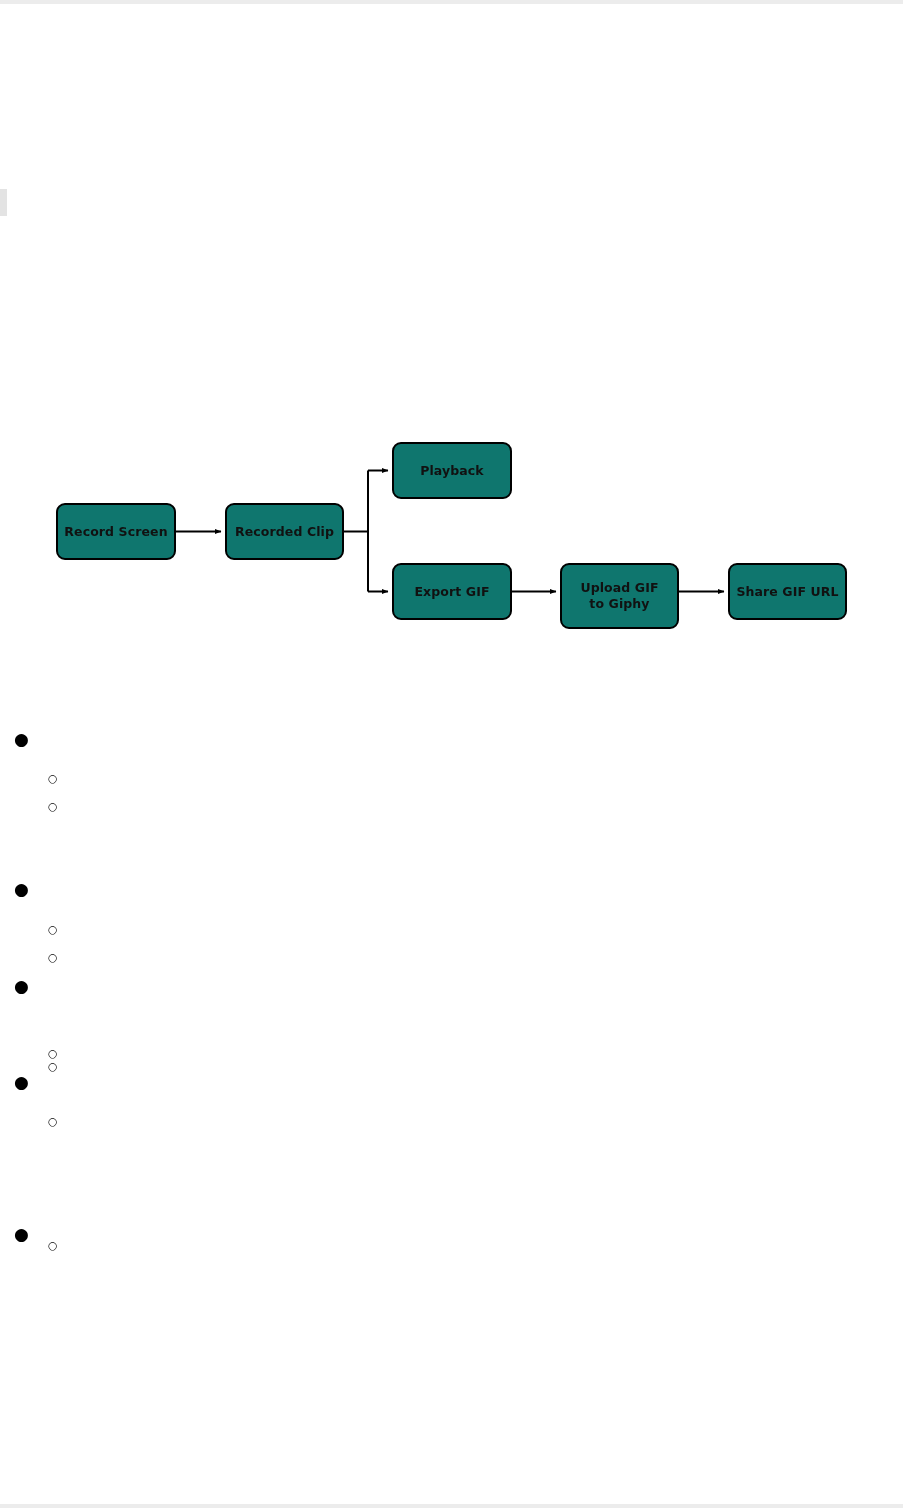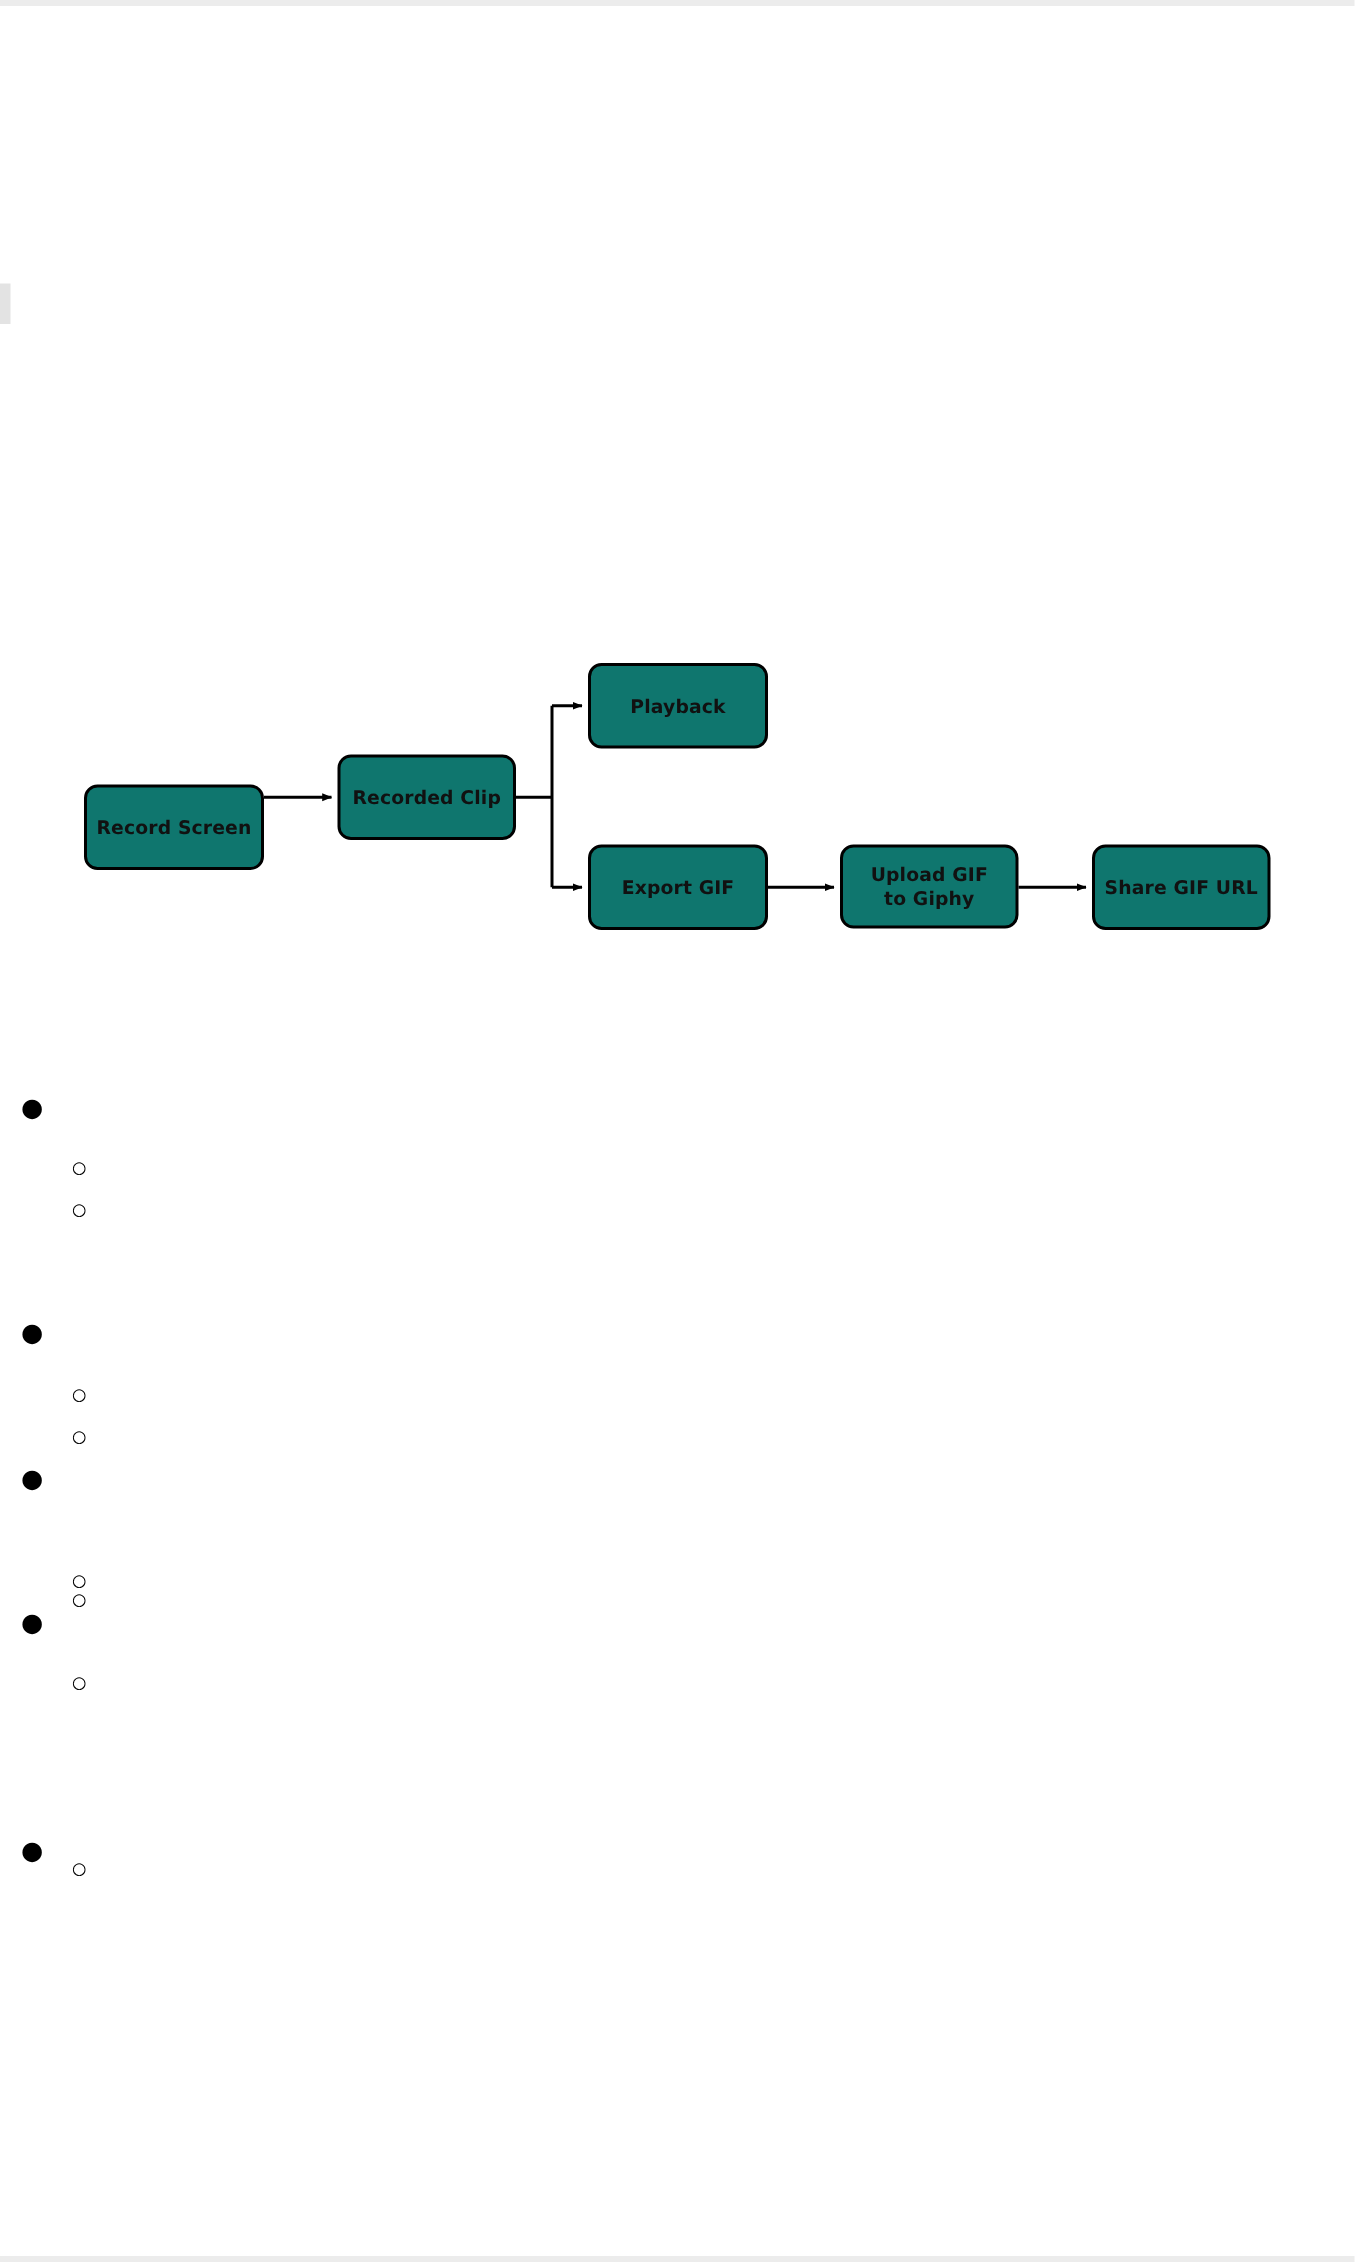--- a/index.html
+++ b/index.html
@@ -117,25 +117,25 @@
 
     <line x1="368" y1="50.5" x2="388" y2="50.5" stroke="#000000" stroke-width="2" marker-end="url(#arrowhead)"></line>
 
     <line x1="368" y1="171.5" x2="388" y2="171.5" stroke="#000000" stroke-width="2" marker-end="url(#arrowhead)"></line>
 
     <line x1="512" y1="171.5" x2="556" y2="171.5" stroke="#000000" stroke-width="2" marker-end="url(#arrowhead)"></line>
 
     <line x1="679" y1="171.5" x2="724" y2="171.5" stroke="#000000" stroke-width="2" marker-end="url(#arrowhead)"></line>
   </svg>
 
-  <div class="node" id="node-record-screen" style="left: 56px; top: 83px; width: 120px; height: 57px; margin-top: 20px;">Record Screen</div>
+  <div class="node" id="node-record-screen" style="left: 56px; top: 83px; width: 120px; height: 57px;">Record Screen</div>
   <div class="node" id="node-recorded-clip" style="left: 225px; top: 83px; width: 119px; height: 57px; text-align: right;">Recorded Clip</div>
   <div class="node" id="node-playback" style="left: 392px; top: 22px; width: 120px; height: 57px;">Playback</div>
   <div class="node" id="node-export-gif" style="left: 392px; top: 143px; width: 120px; height: 57px;">Export GIF</div>
-  <div class="node" id="node-upload-gif" style="left: 560px; top: 143px; width: 119px; height: 56px;">Upload GIF
+  <div class="node" id="node-upload-gif" style="left: 560px; top: 143px; width: 119px; height: 66px;">Upload GIF
 to Giphy</div>
   <div class="node" id="node-share-gif-url" style="left: 728px; top: 143px; width: 119px; height: 57px;">Share GIF URL</div>
 </div>
 
 <div id="outline">
     <div class="li lvl1" style="left: 14px; top: 30px;">
       <span class="marker">●</span>
       <span class="txt"></span>
     </div>
     <div class="li lvl2" style="left: 48px; top: 70px;">

